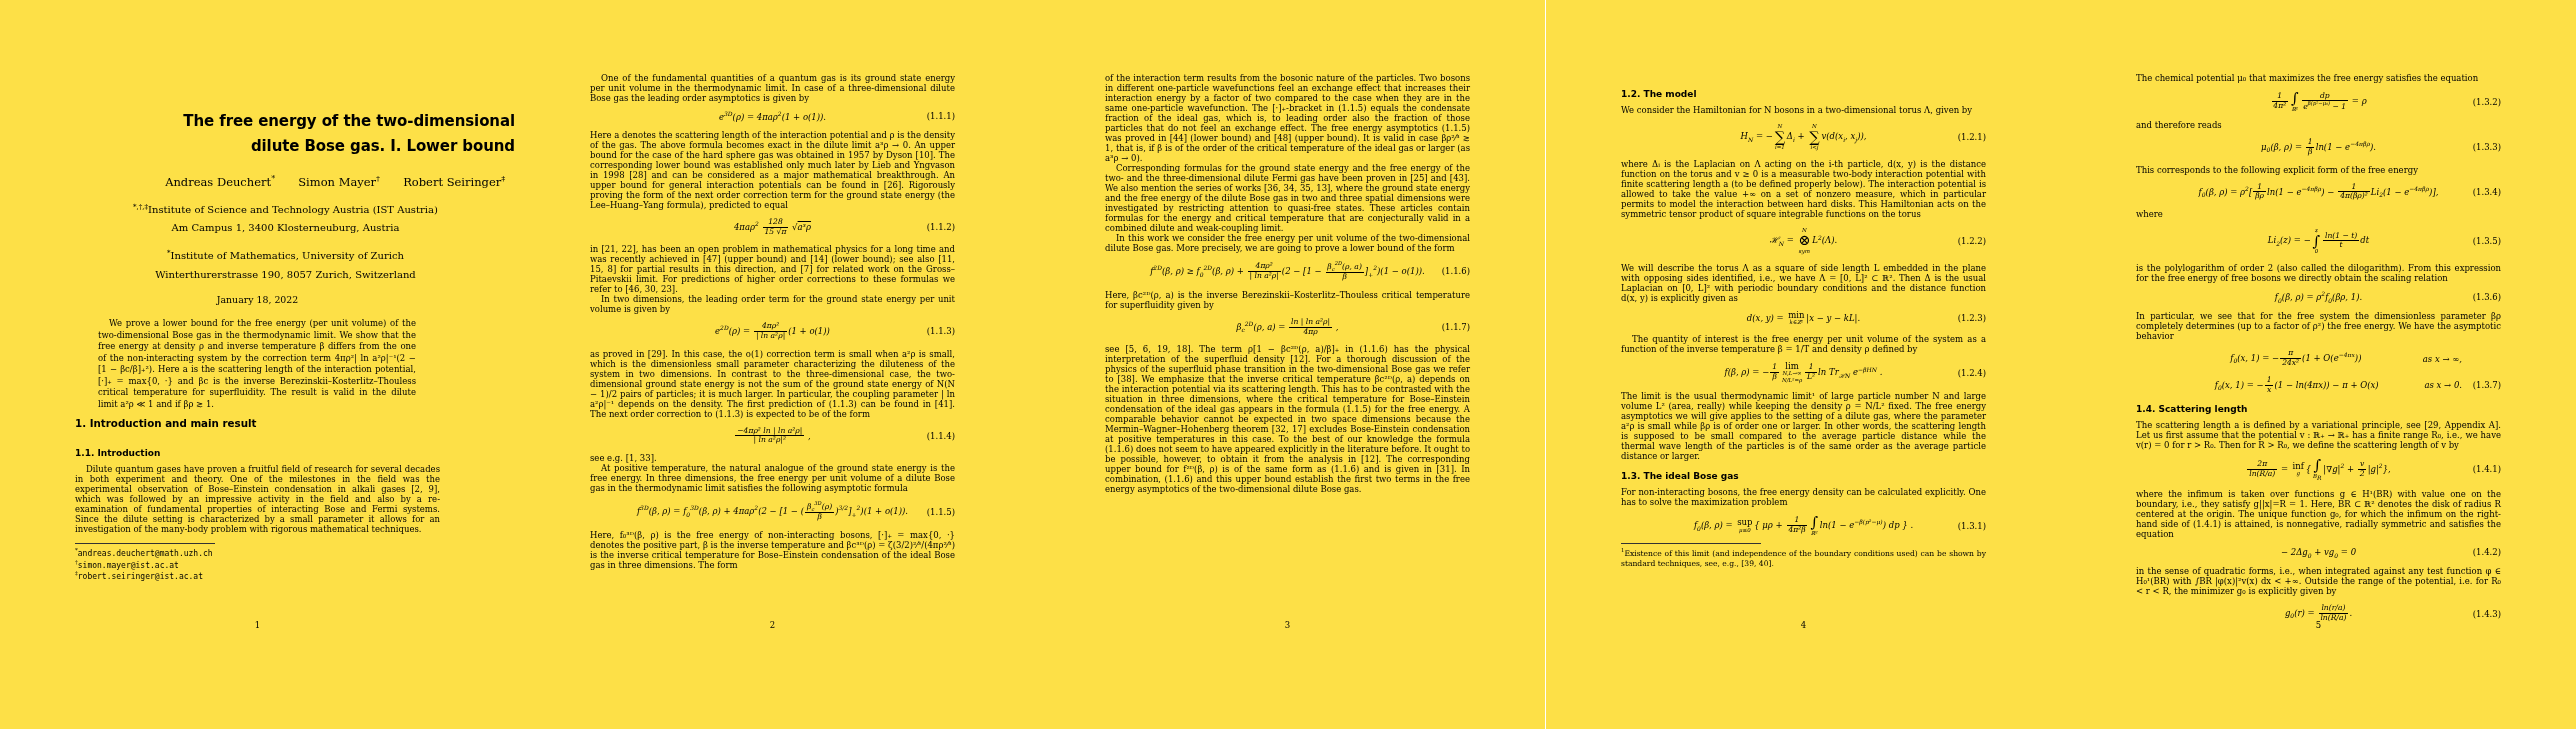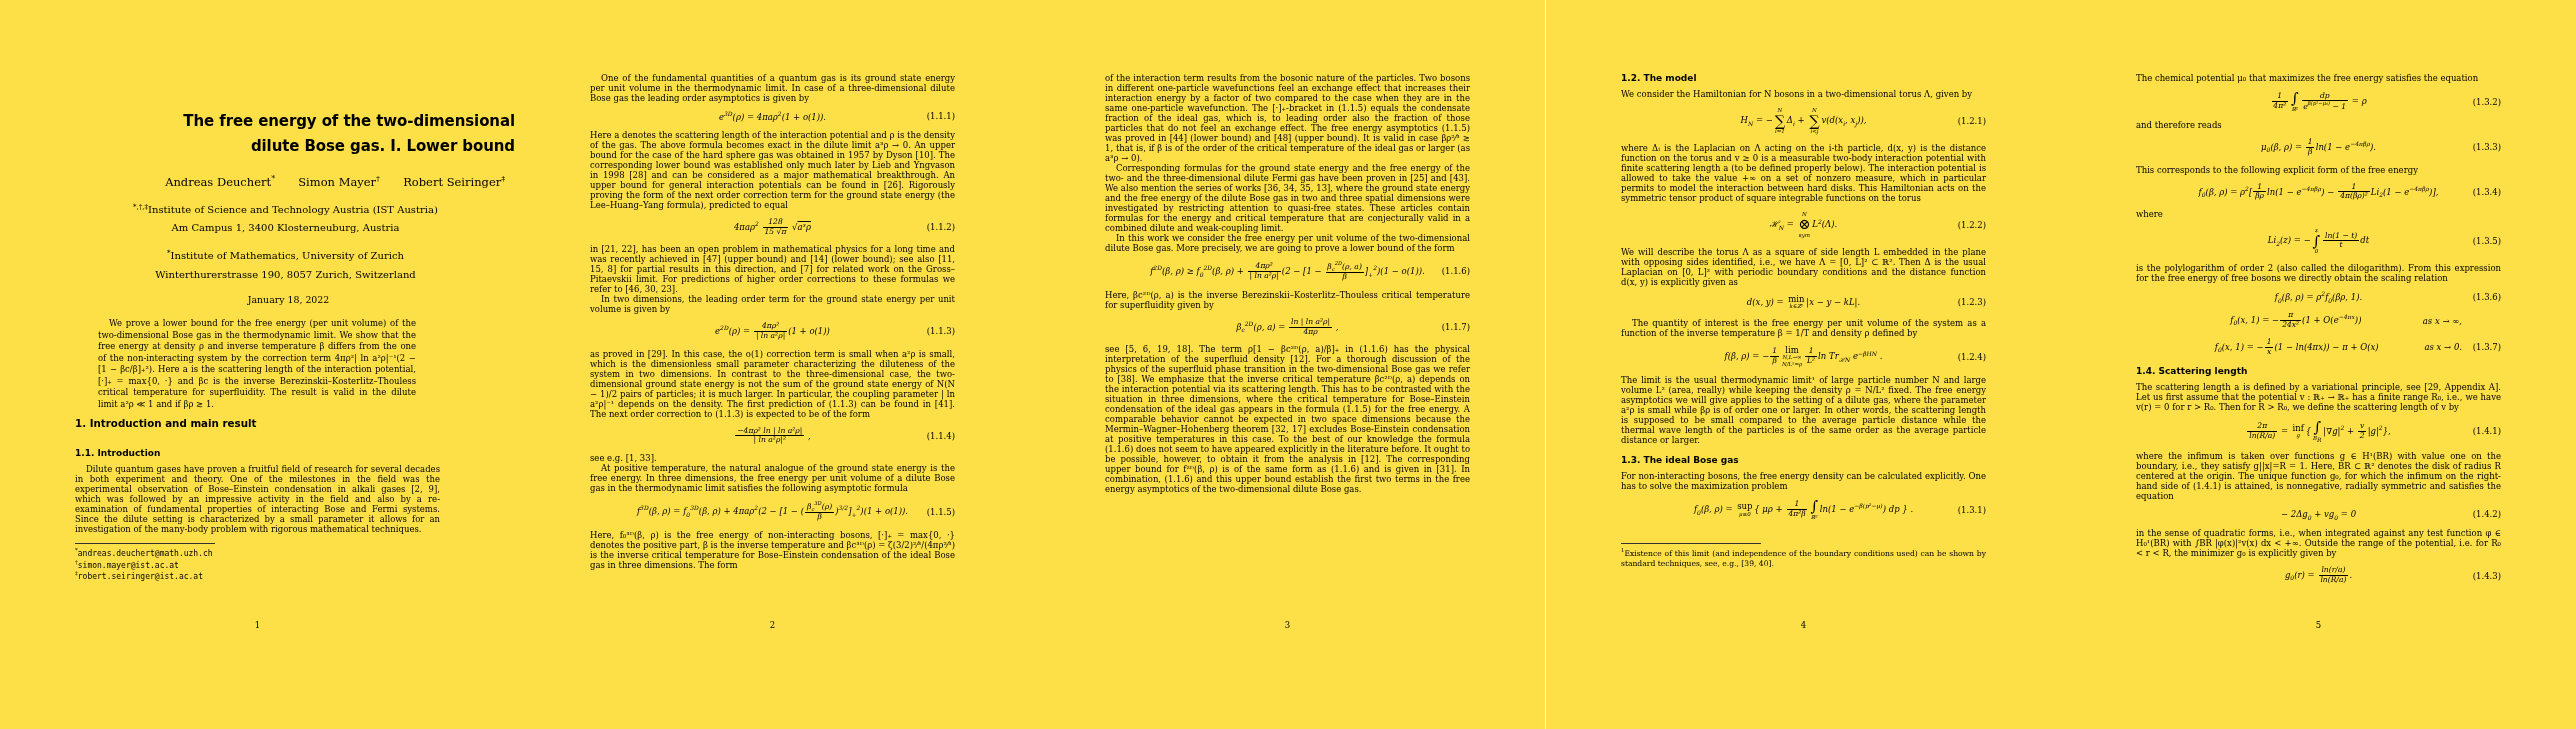--- a/index.html
+++ b/index.html
@@ -12,31 +12,31 @@
          transform:rotate(180deg);font-size:17px;color:#7f7f7f;white-space:pre;}
 
   .title{position:absolute;left:0;width:100%;text-align:right;
          font-family:"DejaVu Sans","Liberation Sans",sans-serif;font-weight:bold;
          font-size:15px;letter-spacing:-0.1px;}
   #title1{top:112px}#title2{top:137px}
   .authors{position:absolute;top:175px;left:0;width:100%;text-align:right;font-size:11.5px;}
   .author{margin:0 9.7px;white-space:nowrap;}
   .affil{position:absolute;left:0;width:100%;text-align:center;font-size:10px;padding-left:28px;}
   #affil1a{top:204px}#affil1b{top:222px}#affil2a{top:250px}#affil2b{top:269px}
-  .date{position:absolute;top:294px;left:0;width:100%;text-align:center;font-size:9.4px;padding-left:31px;}
+  .date{position:absolute;top:294px;left:0;width:100%;text-align:center;font-size:9.4px;}
   .abstract{position:absolute;top:318px;left:98px;width:318px;font-size:8.5px;line-height:11.5px;
             text-align:justify;text-indent:11px;}
 
   .flow{position:absolute;top:73px;left:75px;width:365px;}
   .p1flow{position:absolute;top:417px;left:75px;width:365px;}
   .para{margin:0;font-size:8.5px;line-height:10px;text-align:justify;}
   .para.indent{text-indent:11px;}
   .h1sec{font-family:"DejaVu Sans","Liberation Sans",sans-serif;font-weight:bold;font-size:10.3px;margin:0 0 19px;}
   .h2sec{font-family:"DejaVu Sans","Liberation Sans",sans-serif;font-weight:bold;font-size:9px;margin:9.7px 0 6px;}
-  .flow > .h2sec:first-child{margin-top:0;}
+  .flow > .h2sec:first-child{margin-top:16px;}
 
   .eqrow{display:flex;align-items:center;margin:8px 0;font-size:8.5px;}
   .eqspacer{flex:0 0 33px;}
   .eqbody{flex:1 1 auto;text-align:center;font-style:italic;}
   .eqside{flex:0 0 auto;font-style:italic;margin-right:6px;}
   .eqtag{flex:0 0 33px;text-align:right;}
   sup,sub{font-size:70%;line-height:1;}
   .eqbody sup,.eqbody sub{font-size:6px;}
   .frac{display:inline-block;vertical-align:middle;text-align:center;line-height:1.15;font-size:7.6px;margin:0 1.2px;}
   .frac .num,.frac .den{display:block;padding:0 1.8px;}
@@ -247,20 +247,21 @@
             <span class="lim">0</span>
           </span><span class="frac"><span class="num">ln(1 − t)</span><span class="den">t</span></span>dt</span>
         <span class="eqtag">(1.3.5)</span>
       </div>
       <p class="para">is the polylogarithm of order 2 (also called the dilogarithm). From this expression for the free energy of free bosons we directly obtain the scaling relation</p>
       <div class="eqrow">
         <span class="eqspacer"></span>
         <span class="eqbody">f<sub>0</sub>(β, ρ) = ρ<sup>2</sup>f<sub>0</sub>(βρ, 1).</span>
         <span class="eqtag">(1.3.6)</span>
       </div>
+      <p class="para">In particular, we see that for the free system the dimensionless parameter βρ completely determines (up to a factor of ρ²) the free energy. We have the asymptotic behavior</p>
       <div class="eqrow">
         <span class="eqspacer"></span>
         <span class="eqbody">f<sub>0</sub>(x, 1) = −<span class="frac"><span class="num">π</span><span class="den">24x²</span></span>(1 + O(e<sup>−4πx</sup>))</span>
         <span class="eqside">as x → ∞,</span>
         <span class="eqtag"></span>
       </div>
       <div class="eqrow">
         <span class="eqspacer"></span>
         <span class="eqbody">f<sub>0</sub>(x, 1) = −<span class="frac"><span class="num">1</span><span class="den">x</span></span>(1 − ln(4πx)) − π + O(x)</span>
         <span class="eqside">as x → 0.</span>

